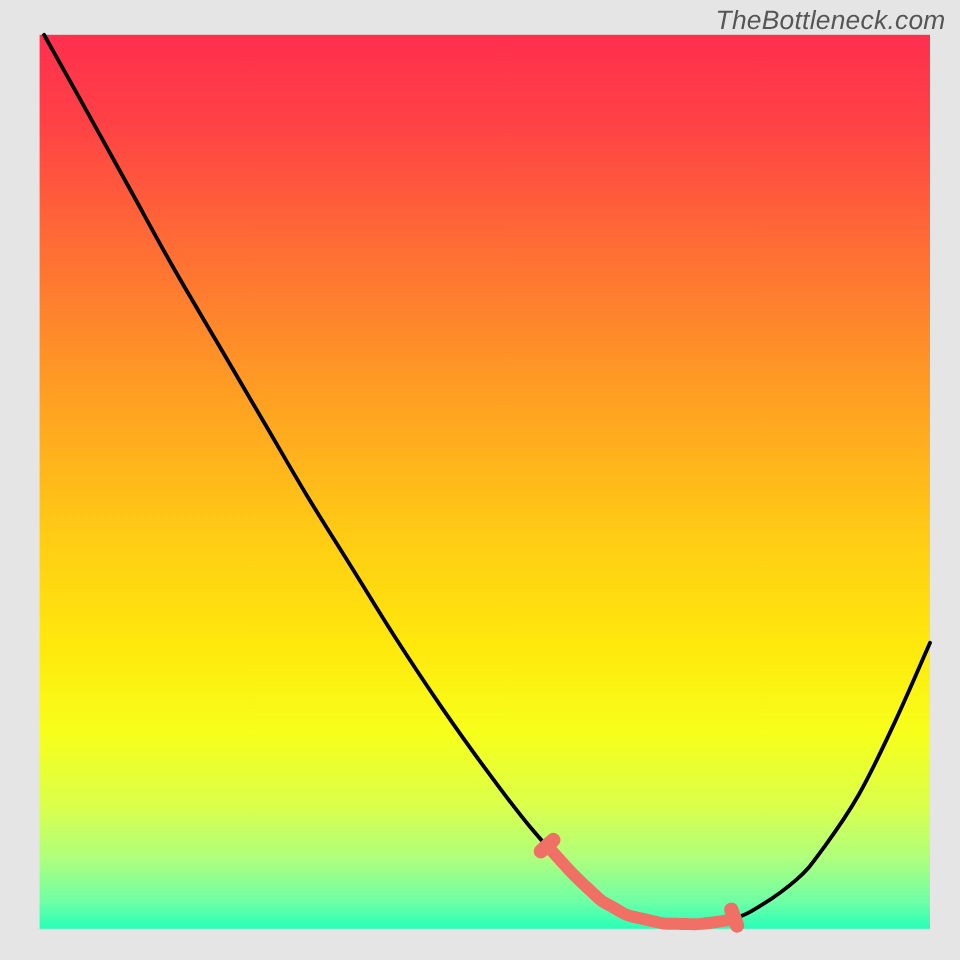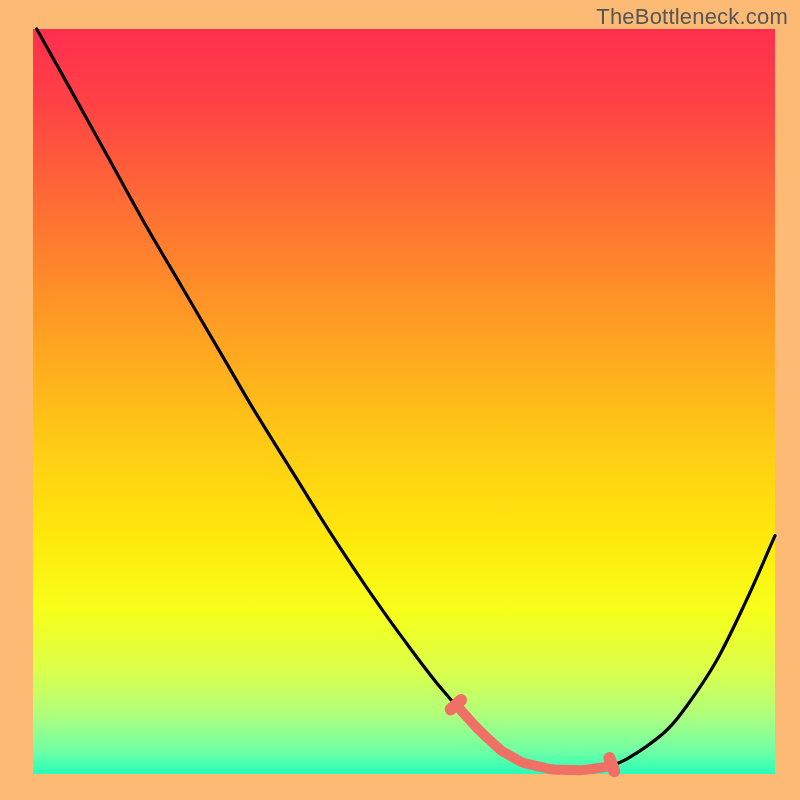--- a/index.html
+++ b/index.html
@@ -7,21 +7,22 @@
     padding: 0;
     width: 800px;
     height: 800px;
     background: #000000;
     overflow: hidden;
   }
   .outer {
     position: relative;
     width: 800px;
     height: 800px;
-    background: #fdba74;
+    background: #e5e5e5;
+    font-style: italic;
   }
   .watermark {
     position: absolute;
     top: 4px;
     right: 12px;
     font-family: Arial, Helvetica, sans-serif;
     font-size: 22px;
     font-weight: 500;
     color: #565656;
     z-index: 20;

